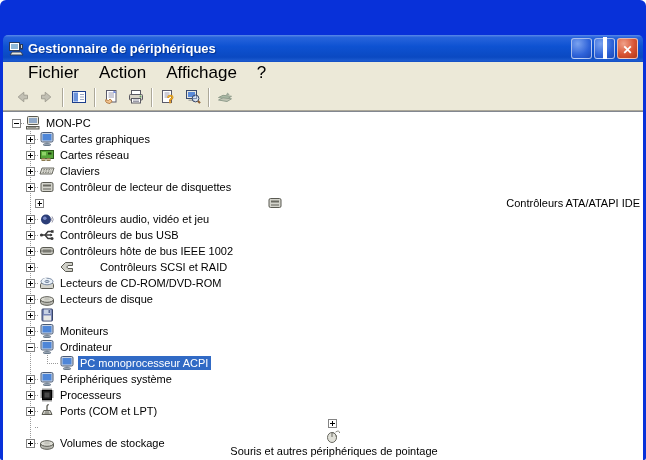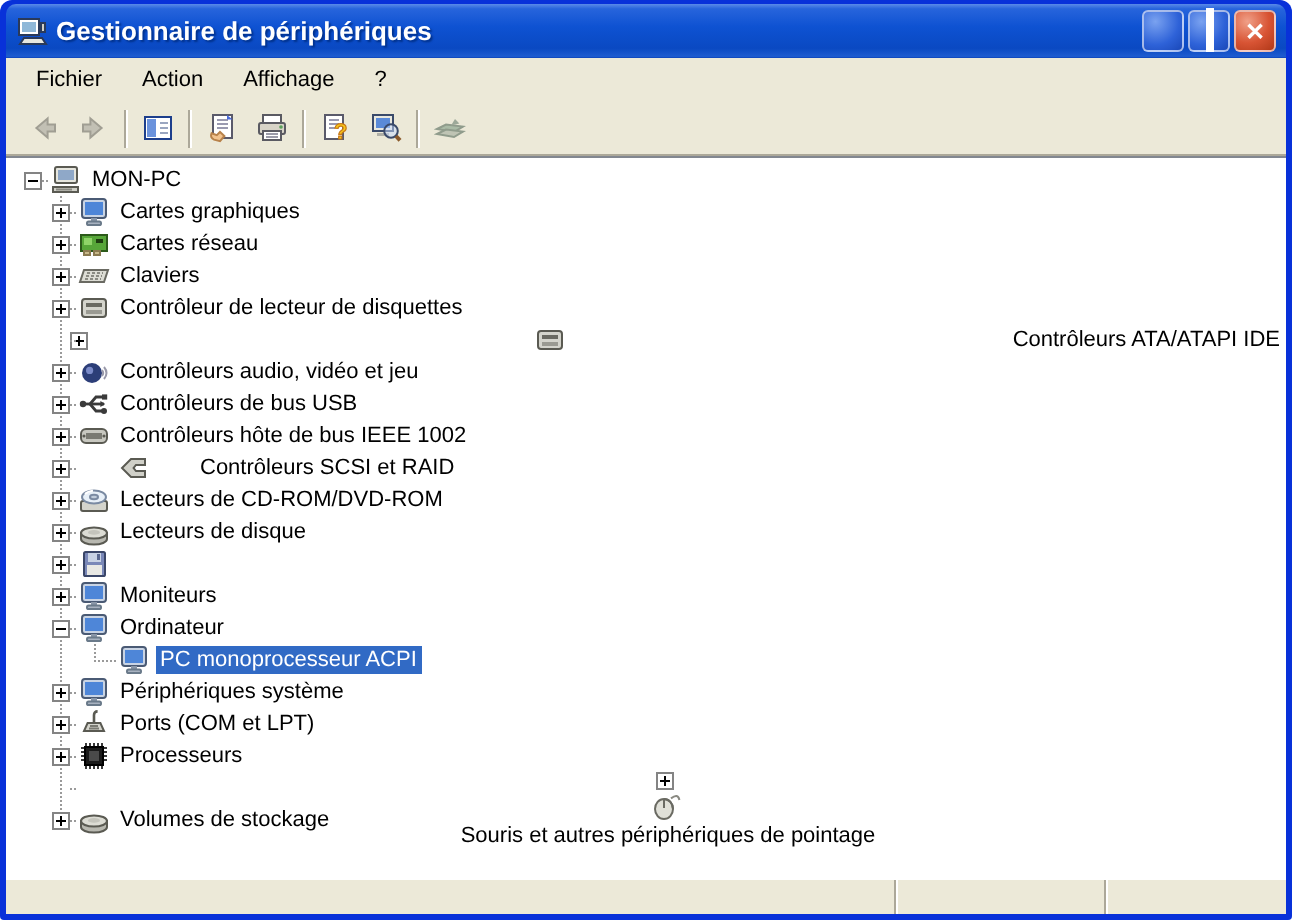--- a/index.html
+++ b/index.html
@@ -9,41 +9,42 @@
     background:#0831D9; padding:2px 3px 3px;
     border-radius:6px 6px 2px 2px;
     font-family:"Liberation Sans", sans-serif;
     overflow:hidden;
   }
   
   .titlebar {
     height:27px; display:flex; align-items:center; padding:0 5px;
     background:linear-gradient(180deg,#5A8AE8 0%,#2764DC 9%,#0E52D2 42%,#0A49C2 82%,#1E5CD0 97%,#0B42B8 100%);
     border-radius:5px 5px 0 0;
+    margin-top:33px;
   }
   .title-icon { width:16px; height:16px; margin-right:4px; display:flex; flex:none; }
   .title-text {
     color:#fff; font-weight:bold; font-size:13px;
     text-shadow:1px 1px 1px #00318C; white-space:nowrap;
   }
   .controls { margin-left:auto; display:flex; gap:2px; }
   .ctrl-btn {
     width:21px; height:21px; border-radius:3px;
     border:1px solid rgba(255,255,255,.6);
     display:flex; align-items:center; justify-content:center;
   }
   .ctrl-btn.b-min,.ctrl-btn.b-max { background:radial-gradient(circle at 30% 25%, #7AA2F0, #2E62D8 60%, #1A48B8); }
   .ctrl-btn.b-close { background:radial-gradient(circle at 30% 25%, #F0A088, #D85434 55%, #B03818); }
   .gl-min { width:8px; height:3px; background:#fff; align-self:flex-end; margin-bottom:3px; }
   .gl-max { width:9px; height:8px; border:2px solid #fff; border-top-width:3px; }
   .gl-close { color:#fff; font-size:12px; font-weight:bold; line-height:1; }
   
   .menubar {
     height:22px; background:#ECE9D8; display:flex; align-items:center;
-    padding-left:5px; font-size:11px; color:#000;
+    padding-left:15px; font-size:17px; color:#000;
   }
   .menu-item { padding:3px 10px; }
   
   .toolbar {
     height:27px; background:#ECE9D8; display:flex; align-items:center;
     padding-left:6px; border-bottom:1px solid #ACA899;
   }
   .tb-btn { width:25px; height:22px; display:flex; align-items:center; justify-content:center; flex:none; }
   .tb-btn.disabled svg { opacity:.8; }
   .tb-btn svg { flex:none; }
@@ -505,46 +506,46 @@
           <span class="stub" style="left: 32px; width: 4px;"></span>
           <span class="expand-box">
             <svg width="9" height="9">
               <rect x="0.5" y="0.5" width="8" height="8" fill="#fff" stroke="#848484"></rect>
               <line x1="2" y1="4.5" x2="7" y2="4.5" stroke="#000"></line>
               <line x1="4.5" y1="2" x2="4.5" y2="7" stroke="#000"></line>
             </svg>
           </span>
           <span class="ticon">
             <svg viewBox="0 0 16 16" width="16" height="16">
-              <path d="M3 11.5 L13 11.5 L11.2 7.5 L4.8 7.5 Z" fill="#D4D4CC" stroke="#5A5A52"></path>
-              <path d="M6 9 h4 M5.5 10.2 h5" stroke="#7A7A72"></path>
-              <path d="M8 7.5 V3.5 q0 -1.8 1.8 -1.8" stroke="#5A5A52" fill="none" stroke-width="1.3"></path>
-            </svg>
-          </span>
-          <span class="tlabel">Ports (COM et LPT)</span>
-        </div>
-        <div class="tree-row" style="padding-left: 23px;">
-          <span class="stub" style="left: 32px; width: 4px;"></span>
-          <span class="expand-box">
-            <svg width="9" height="9">
-              <rect x="0.5" y="0.5" width="8" height="8" fill="#fff" stroke="#848484"></rect>
-              <line x1="2" y1="4.5" x2="7" y2="4.5" stroke="#000"></line>
-              <line x1="4.5" y1="2" x2="4.5" y2="7" stroke="#000"></line>
-            </svg>
-          </span>
-          <span class="ticon">
-            <svg viewBox="0 0 16 16" width="16" height="16">
               <g stroke="#3A3A3A">
                 <path d="M4 1.5 v2 M6 1.5 v2 M8 1.5 v2 M10 1.5 v2 M12 1.5 v2 M4 12.5 v2 M6 12.5 v2 M8 12.5 v2 M10 12.5 v2 M12 12.5 v2 M1.5 4 h2 M1.5 6 h2 M1.5 8 h2 M1.5 10 h2 M12.5 4 h2 M12.5 6 h2 M12.5 8 h2 M12.5 10 h2"></path>
               </g>
               <rect x="3.5" y="3.5" width="9" height="9" fill="#1A1A1A" stroke="#000"></rect>
               <rect x="5.5" y="5.5" width="5" height="5" fill="#4A4A4A"></rect>
             </svg>
           </span>
           <span class="tlabel">Processeurs</span>
+        </div>
+        <div class="tree-row" style="padding-left: 23px;">
+          <span class="stub" style="left: 32px; width: 4px;"></span>
+          <span class="expand-box">
+            <svg width="9" height="9">
+              <rect x="0.5" y="0.5" width="8" height="8" fill="#fff" stroke="#848484"></rect>
+              <line x1="2" y1="4.5" x2="7" y2="4.5" stroke="#000"></line>
+              <line x1="4.5" y1="2" x2="4.5" y2="7" stroke="#000"></line>
+            </svg>
+          </span>
+          <span class="ticon">
+            <svg viewBox="0 0 16 16" width="16" height="16">
+              <path d="M3 11.5 L13 11.5 L11.2 7.5 L4.8 7.5 Z" fill="#D4D4CC" stroke="#5A5A52"></path>
+              <path d="M6 9 h4 M5.5 10.2 h5" stroke="#7A7A72"></path>
+              <path d="M8 7.5 V3.5 q0 -1.8 1.8 -1.8" stroke="#5A5A52" fill="none" stroke-width="1.3"></path>
+            </svg>
+          </span>
+          <span class="tlabel">Ports (COM et LPT)</span>
         </div>
         <div class="tree-row" style="padding-left: 23px; flex-direction: column;">
           <span class="stub" style="left: 32px; width: 4px;"></span>
           <span class="expand-box">
             <svg width="9" height="9">
               <rect x="0.5" y="0.5" width="8" height="8" fill="#fff" stroke="#848484"></rect>
               <line x1="2" y1="4.5" x2="7" y2="4.5" stroke="#000"></line>
               <line x1="4.5" y1="2" x2="4.5" y2="7" stroke="#000"></line>
             </svg>
           </span>

